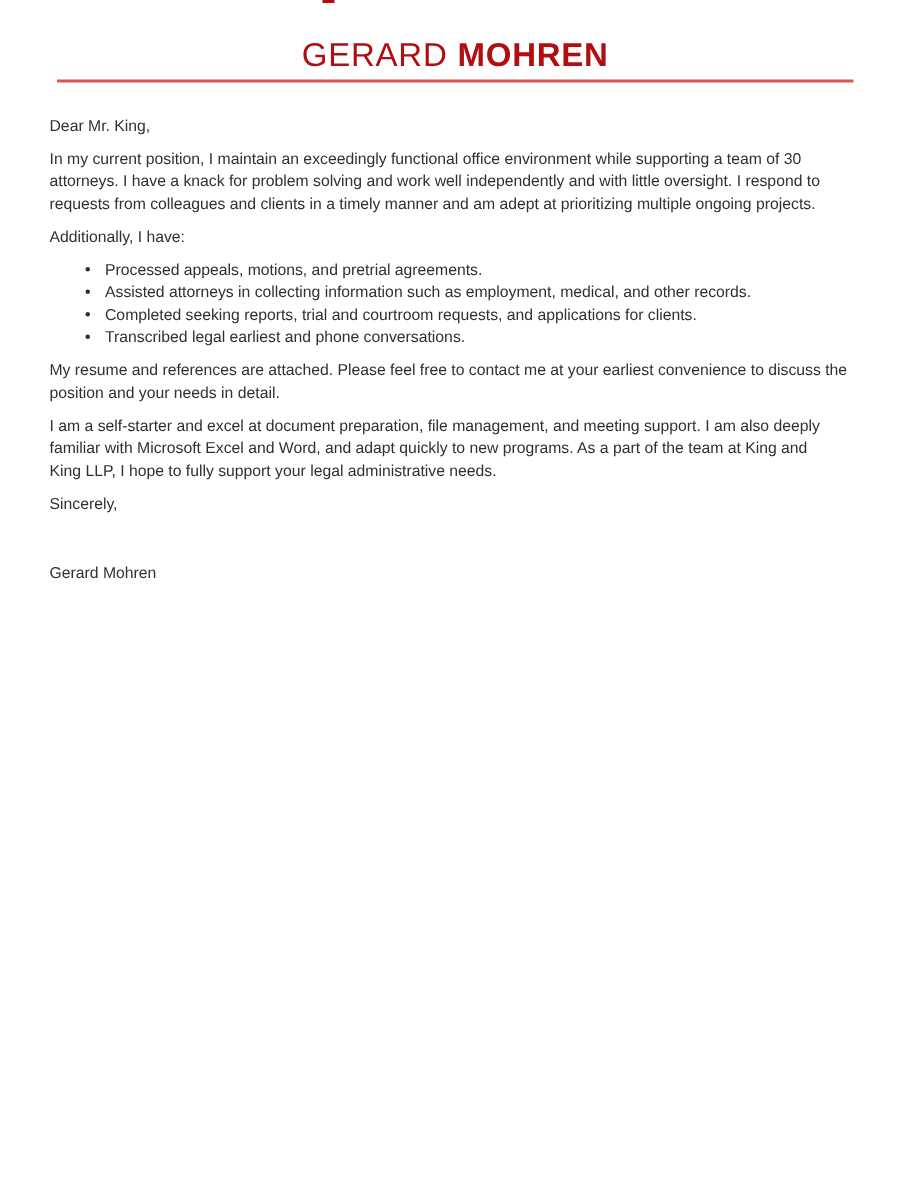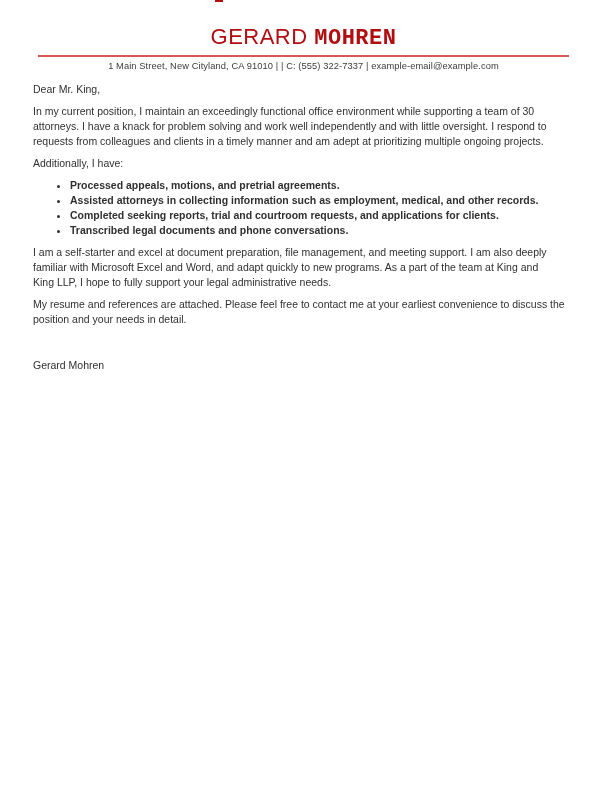--- a/index.html
+++ b/index.html
@@ -21,79 +21,78 @@
   header { text-align: center; }
   .title {
     margin-top: 25px;
     font-size: 22px;
     line-height: 24px;
     letter-spacing: 0.5px;
     color: #b10e11;
     font-weight: 400;
     white-space: nowrap;
   }
-  .title .last { font-weight: 700; font-family: Liberation Mono, monospace; }
+  .title .last { font-weight: 700; }
   .rule {
     height: 2px;
     background: #d95752;
     margin: 4px 38px 0 38px;
   }
   .contact {
     margin-top: 3px;
     font-size: 9.3px;
     line-height: 12px;
     color: #3c3c3c;
     letter-spacing: 0.1px;
     white-space: nowrap;
   }
   main.letter {
-    margin-top: 10px;
+    margin-top: 22px;
     padding-left: 33px;
     padding-right: 20px;
     font-size: 10.5px;
     line-height: 15px;
     color: #303030;
   }
   .para {
     white-space: pre;
     margin-bottom: 7px;
   }
   .para.signature { margin-top: 31px; }
   ul.bullet-list {
     margin: 7px 0 7px 0;
     padding-left: 37px;
-    font-weight: bold;
   }
   ul.bullet-list li {
     line-height: 15px;
     white-space: pre;
   }
 </style>
 </head>
 <body>
 
 <div class="top-mark"></div>
 
 <header>
   <h1 class="title"><span class="first">GERARD</span><span>&nbsp;</span><span class="last">MOHREN</span></h1>
   <div class="rule"></div>
-  <div class="contact">1 Main Street, New Cityland, CA 91010 | | C: (555) 322-7337 | example-email@example.com</div>
 </header>
 
 <main class="letter" id="letter-body">
     <div class="para">Dear Mr. King,</div>
     <div class="para">In my current position, I maintain an exceedingly functional office environment while supporting a team of 30
 attorneys. I have a knack for problem solving and work well independently and with little oversight. I respond to
 requests from colleagues and clients in a timely manner and am adept at prioritizing multiple ongoing projects.</div>
     <div class="para">Additionally, I have:</div>
     <ul class="bullet-list">
       <li>Processed appeals, motions, and pretrial agreements.</li>
       <li>Assisted attorneys in collecting information such as employment, medical, and other records.</li>
       <li>Completed seeking reports, trial and courtroom requests, and applications for clients.</li>
-      <li>Transcribed legal documents and phone conversations.</li>
+      <li>Transcribed legal earliest and phone conversations.</li>
     </ul>
+    <div class="para">My resume and references are attached. Please feel free to contact me at your earliest convenience to discuss the
+position and your needs in detail.</div>
     <div class="para">I am a self-starter and excel at document preparation, file management, and meeting support. I am also deeply
 familiar with Microsoft Excel and Word, and adapt quickly to new programs. As a part of the team at King and
 King LLP, I hope to fully support your legal administrative needs.</div>
-    <div class="para">My resume and references are attached. Please feel free to contact me at your earliest convenience to discuss the
-position and your needs in detail.</div>
+    <div class="para">Sincerely,</div>
     <div class="para signature">Gerard Mohren</div>
   </main>
 
 </body></html>

